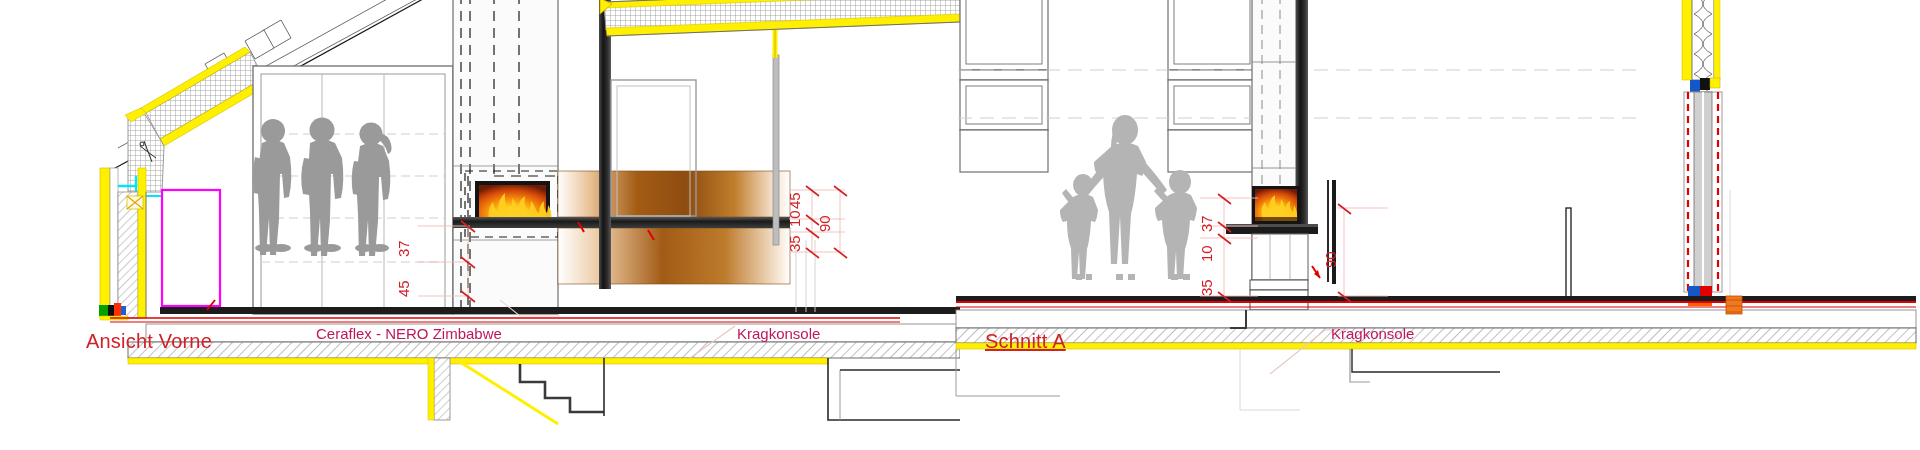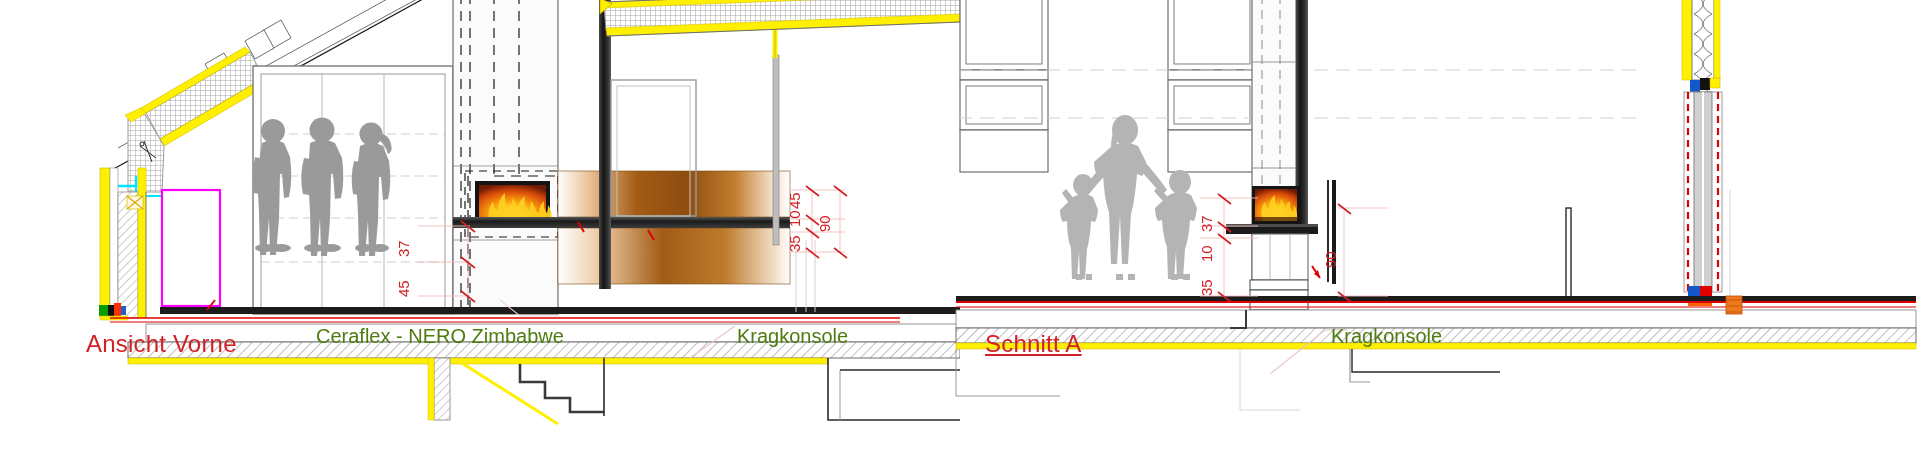--- a/index.html
+++ b/index.html
@@ -13,33 +13,33 @@
   .panel{position:absolute;top:0;height:450px;}
   #panel-left{left:0;width:960px;}
   #panel-right{left:940px;width:980px;}
 
   svg{display:block;}
 
   .title-label{
     position:absolute;
     color:#d12026;
     font-family:"Liberation Sans",sans-serif;
-    font-size:24px;
+    font-size:20px;
     font-weight:400;
     letter-spacing:0.2px;
     white-space:nowrap;
   }
   #title-left{left:86px;top:330px;}
   #title-right{left:985px;top:330px;text-decoration:underline;}
 
   .note-label{
     position:absolute;
-    color:#4d7c0f;
+    color:#be185d;
     font-family:"Liberation Sans",sans-serif;
-    font-size:20px;
+    font-size:15px;
     white-space:nowrap;
   }
   #note-ceraflex{left:316px;top:325px;}
   #note-krag-left{left:737px;top:325px;}
   #note-krag-right{left:1331px;top:325px;}
 </style>
 </head>
 <body>
 
 <div id="sheet">

